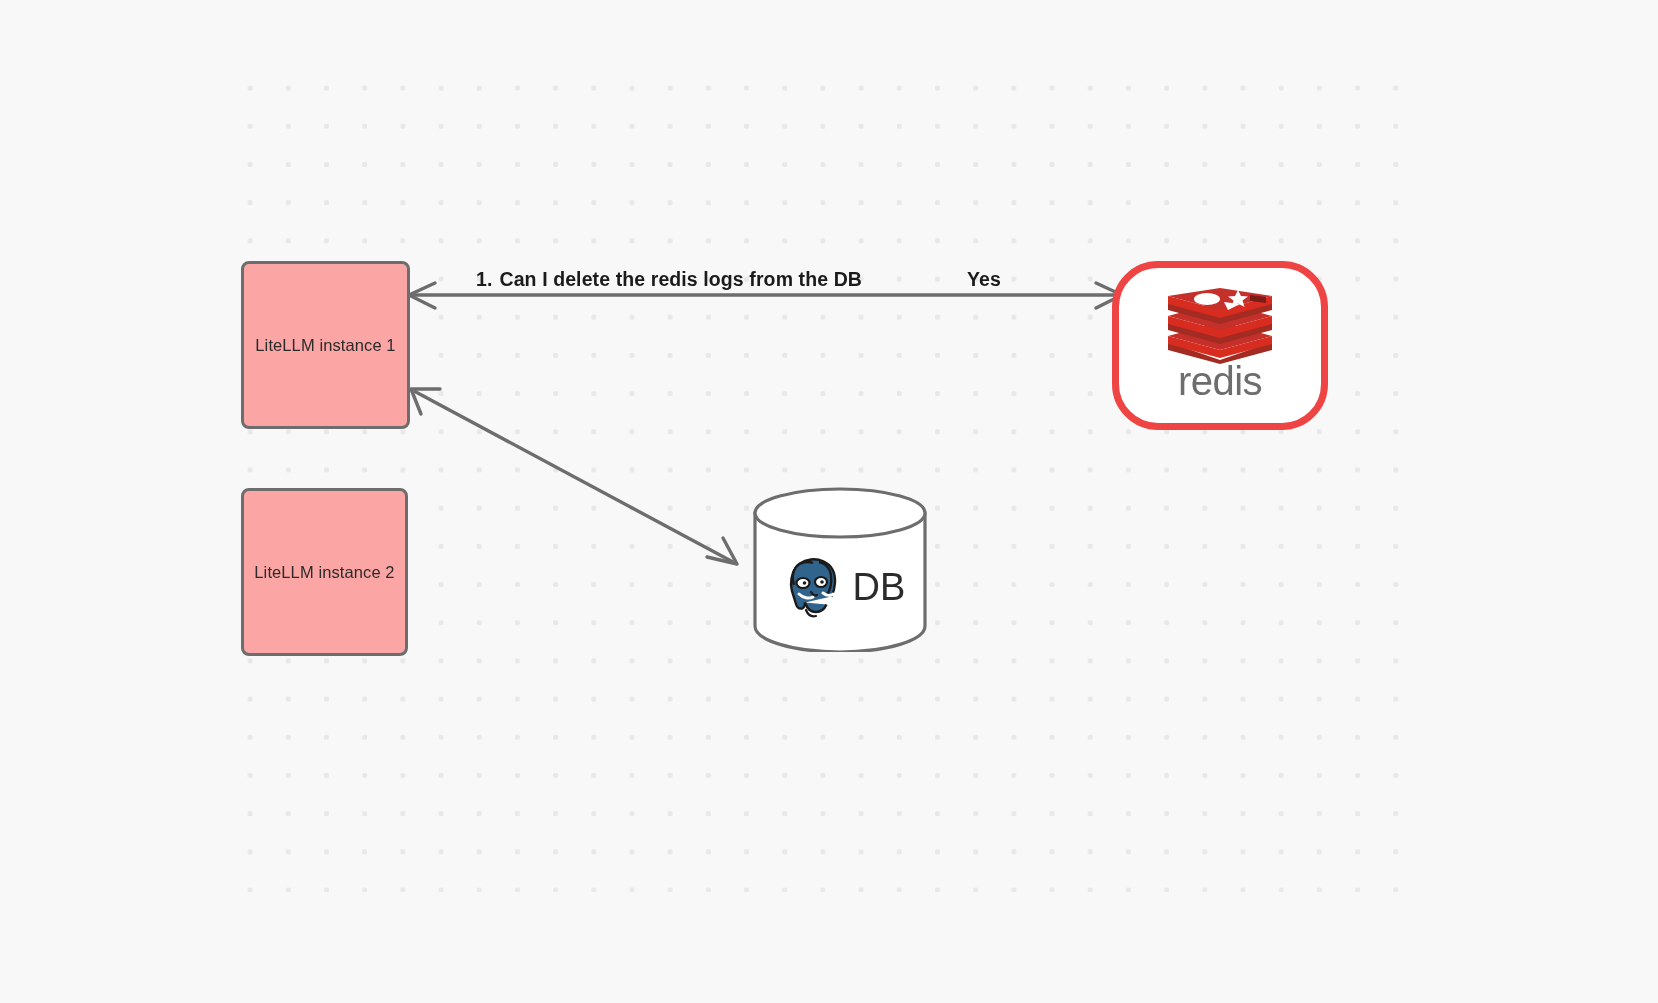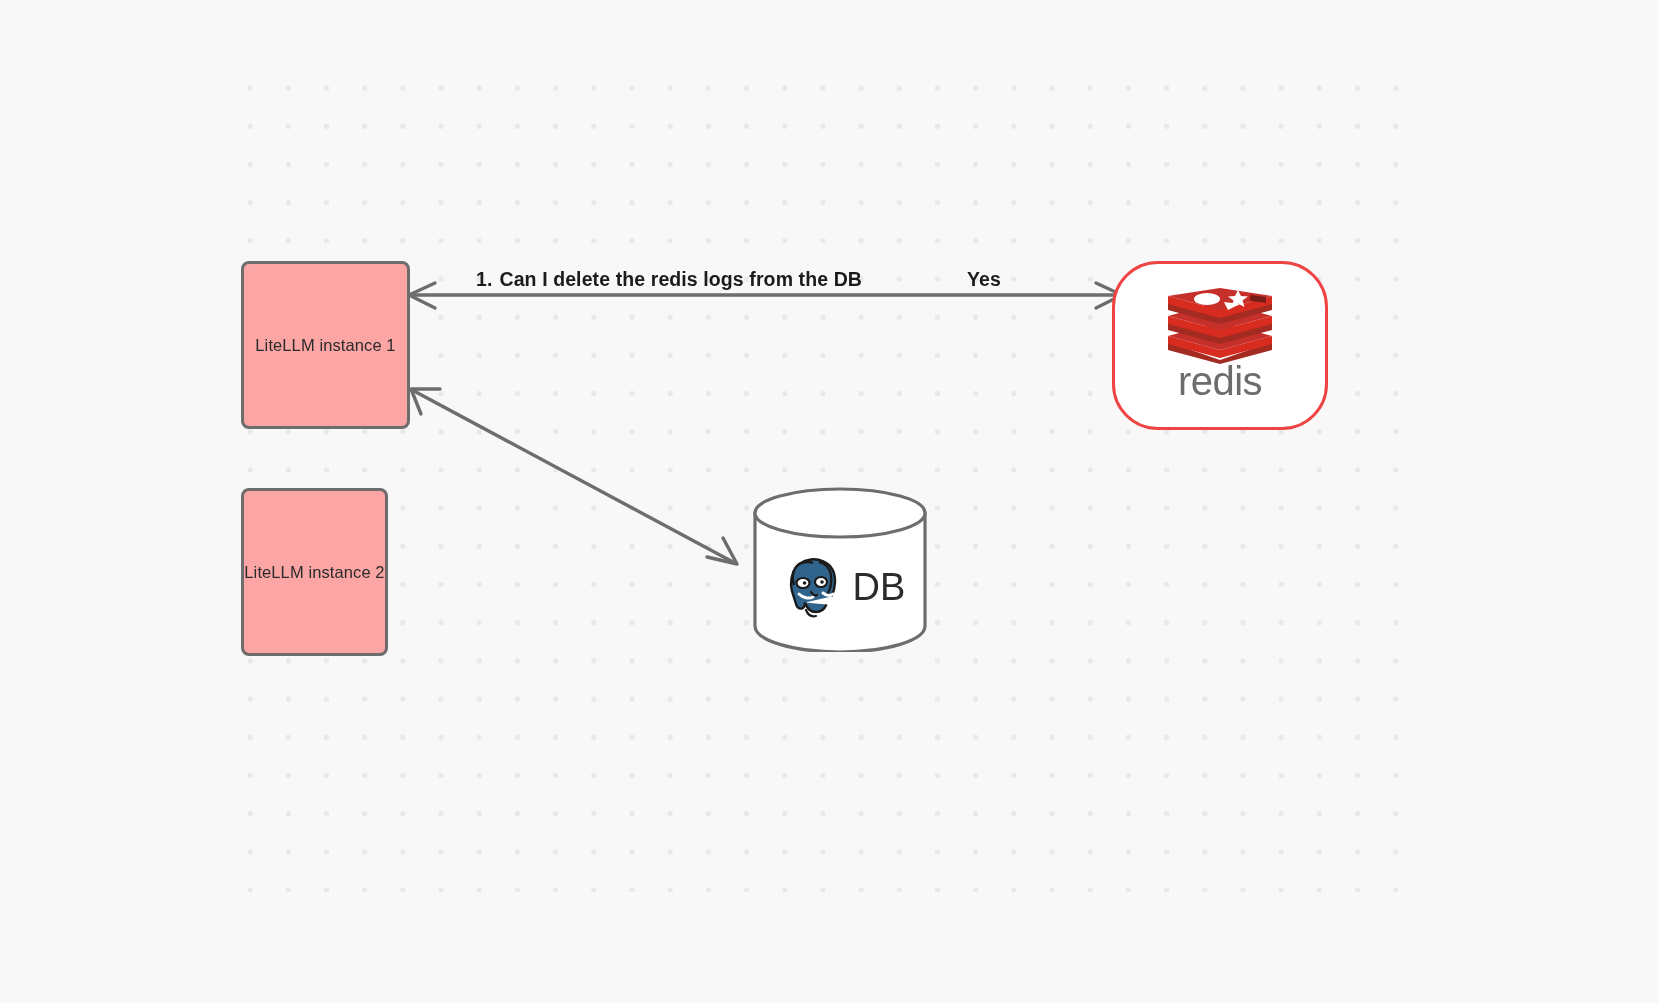--- a/index.html
+++ b/index.html
@@ -38,33 +38,33 @@
     align-items: center;
     justify-content: center;
   }
   .node-box .node-label {
     font-size: 16.5px;
     color: #2b2b2b;
     letter-spacing: 0.1px;
     font-family: "Liberation Sans", sans-serif;
   }
   #box-instance-1 { left: 241px; top: 261px; width: 169px; height: 168px; }
-  #box-instance-2 { left: 241px; top: 488px; width: 147px; height: 168px; }
+  #box-instance-2 { left: 241px; top: 488px; width: 167px; height: 168px; }
   #box-instance-3 { left: 241px; top: 715px; width: 169px; height: 168px; }
 
   
   #node-redis {
     position: absolute;
     left: 1112px;
     top: 261px;
     width: 216px;
     height: 169px;
     box-sizing: border-box;
     background: #ffffff;
-    border: 3px solid #ef4444;
+    border: 7px solid #ef4444;
     border-radius: 46px;
     display: flex;
     flex-direction: column;
     align-items: center;
     justify-content: center;
   }
   #redis-logo-svg { display: block; margin-bottom: -2px; }
   #redis-wordmark-svg { display: block; }
 
   

